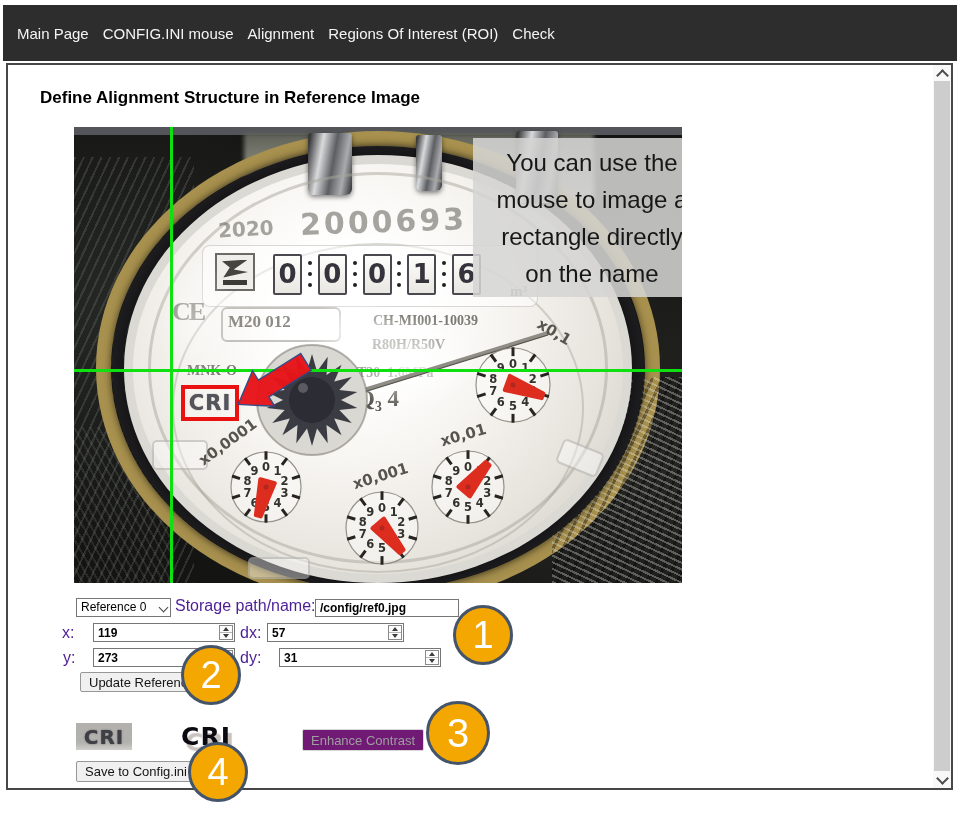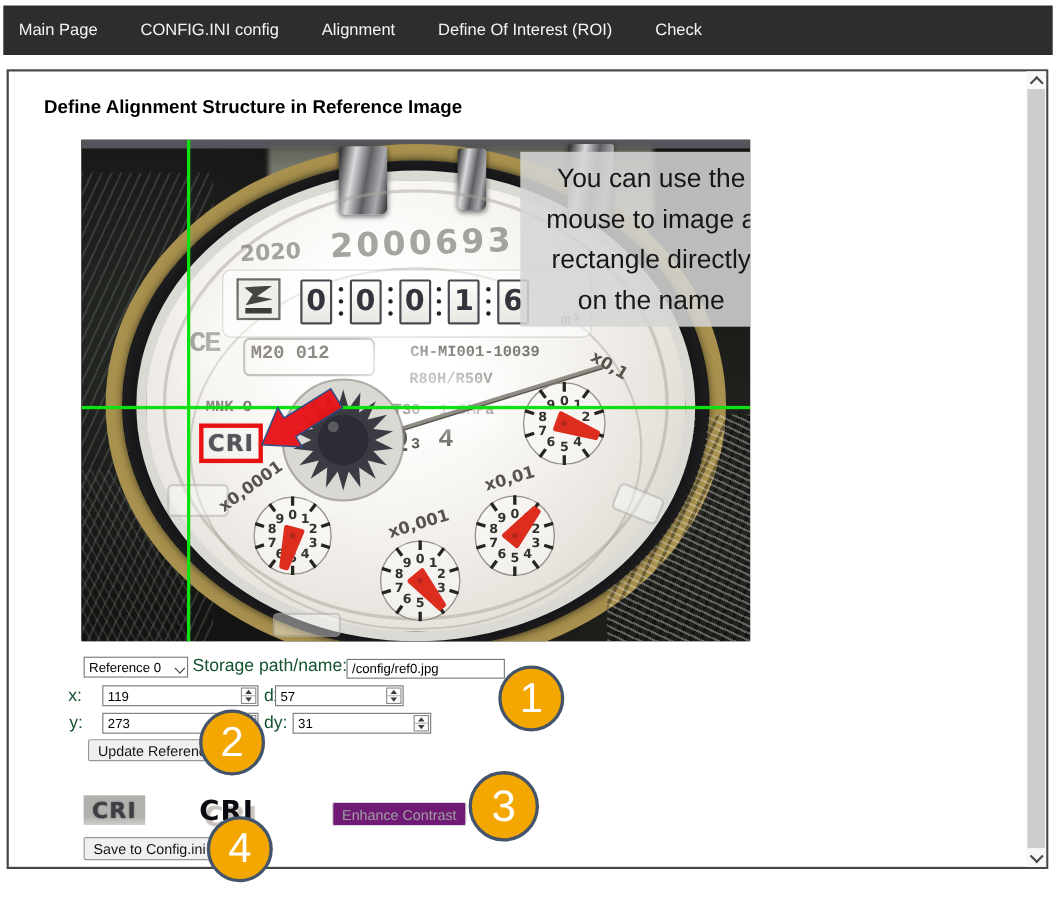--- a/index.html
+++ b/index.html
@@ -1,22 +1,22 @@
 <!DOCTYPE html>
 <html style="--nav-bg: #2D2D2D; --green: #0FE00F; --roi-red: #EA1111; --accent-orange: #F4A700; --callout-border: #44546A; --disabled-text: #9E9E9E;"><head>
 <meta charset="utf-8">
 <style>
   html,body{margin:0;padding:0;background:#fff;}
   #root{position:relative;width:960px;height:816px;background:#fff;overflow:hidden;
         font-family:"Liberation Sans",sans-serif;}
   .abs{position:absolute;}
 
   
-  #topnav{position:absolute;left:3px;top:5px;width:954px;height:45px;background:var(--nav-bg,#2d2d2d);
-          display:flex;align-items:center;gap:39px;padding-left:14px;box-sizing:border-box;}
+  #topnav{position:absolute;left:3px;top:5px;width:954px;height:56px;background:var(--nav-bg,#2d2d2d);
+          display:flex;align-items:center;gap:14px;padding-left:14px;box-sizing:border-box;}
   .nav-item{color:#f4f4f4;font-size:15px;cursor:pointer;white-space:nowrap;}
 
   
   #frame{position:absolute;left:6px;top:63px;width:943px;height:723px;border:2px solid #474747;background:#fff;}
   #page-title{position:absolute;left:32px;top:23px;margin:0;font-size:17px;font-weight:bold;color:#000;}
 
   
   #photo{position:absolute;left:66px;top:62px;width:608px;height:456px;overflow:hidden;background:#161614;cursor:crosshair;}
   .ph-bg{position:absolute;inset:0;background:
      radial-gradient(circle at 8% 40%, rgba(90,100,92,.25), transparent 40%),
@@ -46,21 +46,21 @@
      border:3px solid rgba(168,165,156,.5);box-sizing:border-box;}
   .ring2{position:absolute;left:98px;top:116px;width:412px;height:330px;border-radius:50%;
      border:2px solid rgba(158,155,146,.4);box-sizing:border-box;}
   .tab{position:absolute;background:rgba(255,255,255,.4);border:2px solid rgba(130,128,120,.35);border-radius:5px;}
   .glare{position:absolute;border-radius:50%;}
   .g1{left:240px;top:168px;width:190px;height:135px;background:radial-gradient(closest-side,rgba(255,255,255,.95),rgba(255,255,255,0) 72%);}
   .g2{left:205px;top:160px;width:150px;height:85px;background:radial-gradient(closest-side,rgba(255,255,255,.85),rgba(255,255,255,0) 70%);}
   .g3{left:64px;top:95px;width:110px;height:190px;background:radial-gradient(closest-side,rgba(255,255,255,.35),rgba(255,255,255,0) 70%);}
 
   .etched{color:rgba(112,110,102,.62);font-family:"DejaVu Sans",sans-serif;font-weight:bold;}
-  .mtext{color:#7c7a74;font-family:Liberation Mono, monospace;font-weight:bold;white-space:pre;}
+  .mtext{color:#7c7a74;font-family:Liberation Serif, serif;font-weight:bold;white-space:pre;}
   .cplate{position:absolute;left:128px;top:118px;width:334px;height:60px;background:rgba(255,255,255,.5);
      border-radius:8px;border:1px solid rgba(160,158,150,.4);}
   #logo-box{position:absolute;left:141px;top:126px;width:40px;height:38px;background:#efeeea;
      border:2px solid #6b6a66;box-sizing:border-box;display:flex;align-items:center;justify-content:center;flex-direction:column;}
   .logo-glyph{width:26px;height:18px;background:#45443f;clip-path:polygon(0 10%,100% 0,45% 55%,100% 70%,5% 100%,30% 45%);}
   .logo-bar{width:24px;height:5px;background:#3c3b37;margin-top:2px;}
   #digits{position:absolute;left:199px;top:126px;width:208px;height:42px;display:flex;
      align-items:center;justify-content:space-between;}
   .digit-box{width:29px;height:41px;box-sizing:border-box;border:2px solid #4a4950;border-radius:2px;
      background:linear-gradient(#fdfdfb,#e9e7e2);color:#35343c;font-family:"DejaVu Sans",sans-serif;
@@ -76,28 +76,28 @@
      border:4px solid var(--roi-red,#ea1111);display:flex;align-items:center;justify-content:center;
      background:rgba(255,255,255,.15);cursor:move;}
   #roi-box span{font-family:"DejaVu Sans",sans-serif;font-weight:bold;font-size:21px;color:#54545b;
      text-shadow:0 0 1px #54545b;letter-spacing:1px;}
   #arrow-svg{position:absolute;left:140px;top:215px;pointer-events:none;}
   #hint{position:absolute;left:366px;top:11px;width:238px;height:159px;background:rgba(213,213,211,.87);
      display:flex;flex-direction:column;justify-content:center;align-items:center;margin-left:33px;}
   .hint-line{font-size:24px;line-height:37px;color:#171717;white-space:nowrap;}
 
   
-  .flabel{position:absolute;font-size:16px;color:#14532d;white-space:nowrap;}
+  .flabel{position:absolute;font-size:16px;color:#4c1d95;white-space:nowrap;}
   .selwrap{position:absolute;left:68px;top:532px;width:95px;height:19px;}
   select{width:100%;height:100%;font-size:12px;font-family:"Liberation Sans",sans-serif;
      border:1px solid #767676;background:#fff;appearance:none;-webkit-appearance:none;padding:0 14px 0 4px;border-radius:0;}
   .sel-chev{position:absolute;right:4px;top:7px;width:6px;height:6px;border-left:1.5px solid #444;
      border-bottom:1.5px solid #444;transform:rotate(-45deg);pointer-events:none;}
   input[type=text]{font-size:12px;font-family:"Liberation Sans",sans-serif;border:1px solid #767676;
-     padding:0 0 0 4px;margin:0;border-radius:0;}
+     padding:0 0 0 4px;margin:0;border-radius:0;font-weight:bold;}
   .spinwrap{position:absolute;height:19px;}
   .spinwrap input{position:absolute;inset:0;width:100%;height:100%;box-sizing:border-box;}
   .spinner{position:absolute;right:2px;top:2px;bottom:2px;width:14px;border:1px solid #8a8a8a;
      background:#fdfdfd;box-sizing:border-box;display:flex;flex-direction:column;cursor:pointer;}
   .spin-half{flex:1;display:flex;align-items:center;justify-content:center;}
   .spin-half + .spin-half{border-top:1px solid #b5b5b5;}
   .tri-up{width:0;height:0;border-left:3px solid transparent;border-right:3px solid transparent;border-bottom:4px solid #3b3b3b;}
   .tri-down{width:0;height:0;border-left:3px solid transparent;border-right:3px solid transparent;border-top:4px solid #3b3b3b;}
   button{position:absolute;font-family:"Liberation Sans",sans-serif;font-size:13px;color:#141414;
      background:#f0f0f0;border:1px solid #979797;border-radius:2px;height:20px;padding:0 8px;cursor:pointer;}
@@ -122,23 +122,23 @@
   .chev.down{transform:rotate(-45deg);margin-bottom:4px;}
   .sb-thumb{position:absolute;left:1px;right:1px;top:16px;height:690px;background:#cdcdcd;cursor:pointer;}
 </style>
 </head>
 <body>
 
 <div id="root">
 
   <nav id="topnav">
       <div class="nav-item">Main Page</div>
-      <div class="nav-item">CONFIG.INI config</div>
+      <div class="nav-item">CONFIG.INI mouse</div>
       <div class="nav-item">Alignment</div>
-      <div class="nav-item">Define Of Interest (ROI)</div>
+      <div class="nav-item">Regions Of Interest (ROI)</div>
       <div class="nav-item">Check</div>
     </nav>
 
   <div id="frame">
 
     <h1 id="page-title">Define Alignment Structure in Reference Image</h1>
 
     <div id="photo">
       <div class="ph-bg"></div>
       <div class="knurlL"></div>
@@ -342,21 +342,21 @@
       <div class="spinner">
         <div class="spin-half">
             <i class="tri-up"></i>
           </div>
         <div class="spin-half">
             <i class="tri-down"></i>
           </div>
       </div>
     </div>
     <span class="flabel" style="left:232px;top:559px">dx:</span>
-    <div class="spinwrap" style="left:242px;top:558px;width:117px">
+    <div class="spinwrap" style="left:259px;top:558px;width:137px">
       <input type="text" value="57" style="">
       <div class="spinner">
         <div class="spin-half">
             <i class="tri-up"></i>
           </div>
         <div class="spin-half">
             <i class="tri-down"></i>
           </div>
       </div>
     </div>
@@ -367,21 +367,21 @@
       <div class="spinner">
         <div class="spin-half">
             <i class="tri-up"></i>
           </div>
         <div class="spin-half">
             <i class="tri-down"></i>
           </div>
       </div>
     </div>
     <span class="flabel" style="left:232px;top:584px">dy:</span>
-    <div class="spinwrap" style="left:258px;top:583px;width:126px">
+    <div class="spinwrap" style="left:271px;top:583px;width:162px">
       <input type="text" value="31" style="">
       <div class="spinner">
         <div class="spin-half">
             <i class="tri-up"></i>
           </div>
         <div class="spin-half">
             <i class="tri-down"></i>
           </div>
       </div>
     </div>

